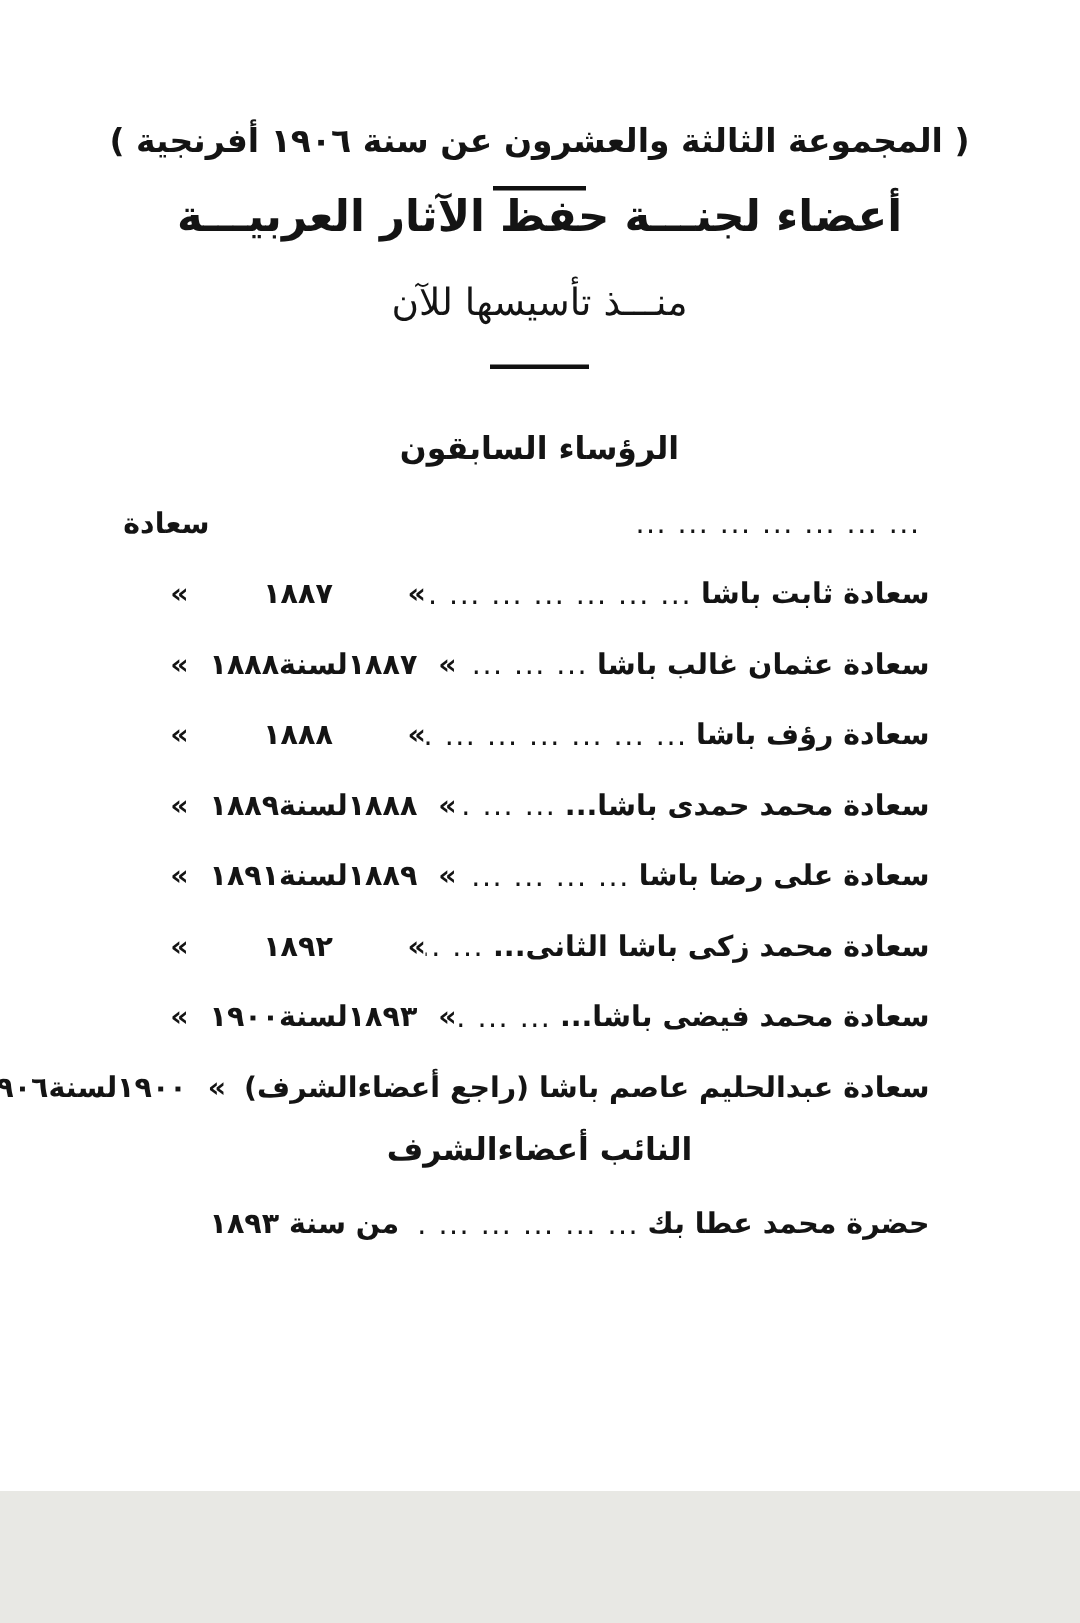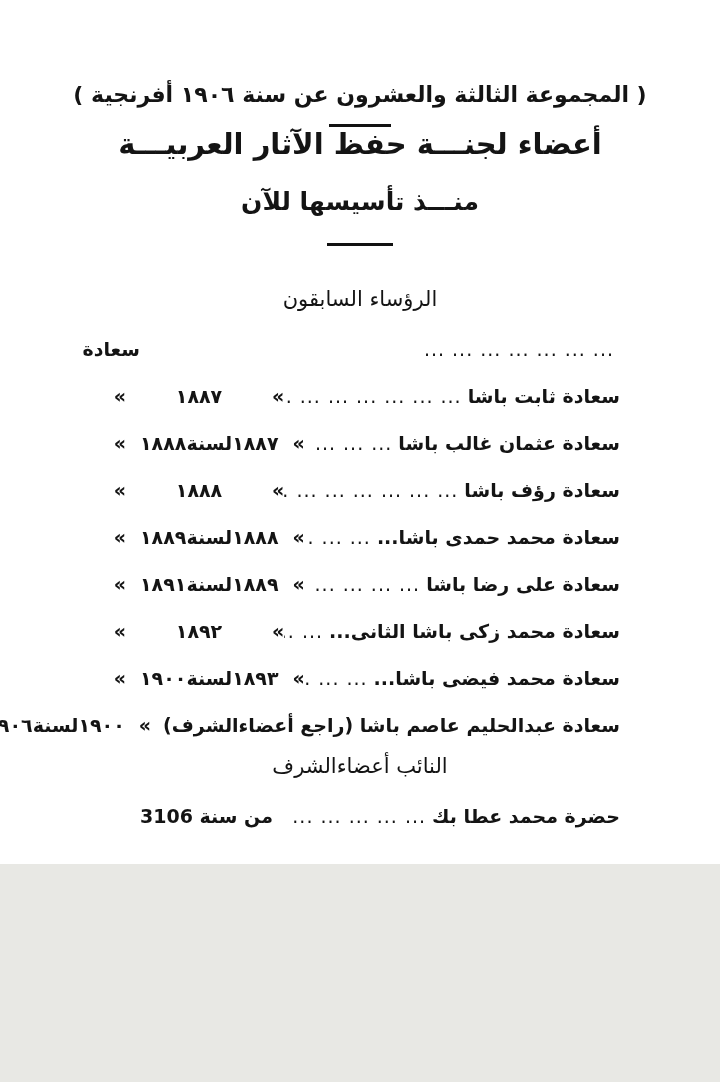--- a/index.html
+++ b/index.html
@@ -3,21 +3,21 @@
 <meta charset="utf-8">
 <style>
   html, body {
     margin: 0;
     padding: 0;
     background: #e8e8e4;
   }
   .page {
     position: relative;
     width: 720px;
-    height: 864px;
+    height: 994px;
     margin: 0 auto;
     background: #ffffff;
     color: #141414;
     font-family: "DejaVu Sans", "Liberation Sans", sans-serif;
     direction: rtl;
     overflow: hidden;
     box-sizing: border-box;
     padding-top: 82px;
   }
   .center { text-align: center; }
@@ -35,27 +35,27 @@
   }
   .rule-2 { width: 66px; margin-top: 27px; }
 
   .main-title {
     font-size: 29px;
     font-weight: bold;
   }
   .subtitle {
     margin-top: 26px;
     font-size: 25px;
-    font-weight: bold;
+    font-weight: normal;
   }
 
   .section-heading {
     margin-top: 41px;
     font-size: 21px;
-    font-weight: normal;
+    font-weight: bold;
   }
   .section-heading.deputy { margin-top: 6px; }
 
   .rows {
     width: 520px;
     margin: 14px auto 0 auto;
   }
   .member-row {
     display: flex;
     align-items: center;
@@ -177,18 +177,18 @@
   </div>
 </div>
 
   <div class="section-heading deputy center">النائب أعضاءالشرف</div>
 
   <div class="rows">
   <div class="member-row">
     <span class="member-name">حضرة محمد عطا بك</span>
     <span class="dot-leader">... ... ... ... ... ... ... ... ...</span>
     <span class="ditto-mark"></span>
-    <span class="term-years">من سنة 3106</span>
+    <span class="term-years">من سنة ١٨٩٣</span>
     <span class="row-end"></span>
   </div>
 </div>
 
 </div>
 
 </body></html>

